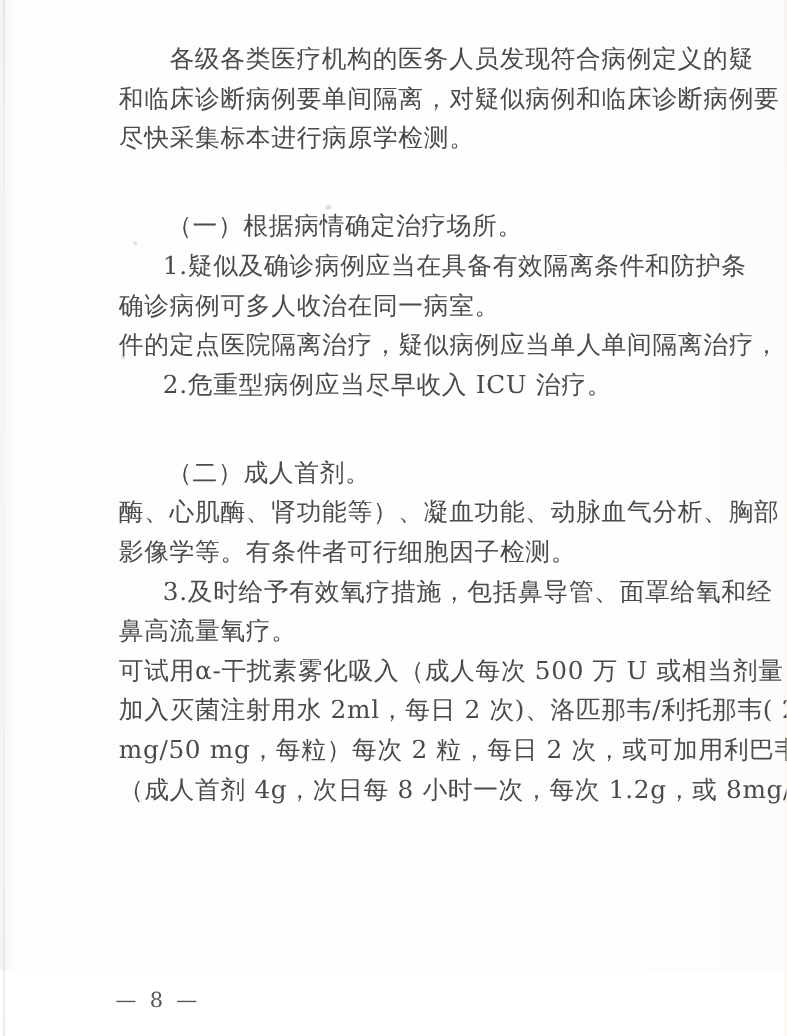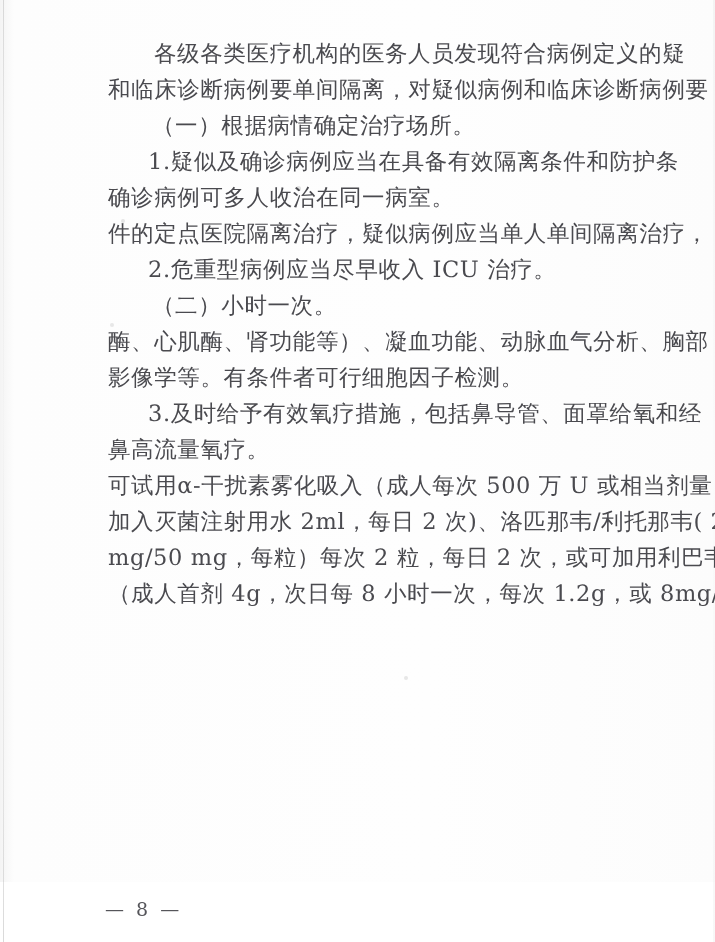--- a/index.html
+++ b/index.html
@@ -97,20 +97,21 @@
   }
 
   .subhead {
     font-family: Liberation Sans, sans-serif;
     font-size: 22.5px;
     line-height: 36px;
     color: #4a4a4f;
     letter-spacing: 0.6px;
     text-indent: 44px;
     white-space: pre;
+    margin-top: 44px;
   }
 
   .footer {
     position: absolute;
     left: 0;
     top: 898px;
     width: 715px;
     text-align: left;
     padding-left: 105px;
     box-sizing: border-box;
@@ -134,36 +135,37 @@
   <div class="smudge" style="left:296px; top:186px; width:5px; height:5px; background:rgba(170,170,170,0.35);"></div>
   <div class="smudge" style="left:121px; top:219px; width:4px; height:4px; background:rgba(175,175,175,0.30);"></div>
   <div class="smudge" style="left:110px; top:323px; width:4px; height:4px; background:rgba(175,175,175,0.28);"></div>
   <div class="smudge" style="left:404px; top:676px; width:4px; height:4px; background:rgba(180,180,180,0.30);"></div>
 
   <div class="content">
 
     <div>
       <div class="line indent">各级各类医疗机构的医务人员发现符合病例定义的疑</div>
       <div class="line">和临床诊断病例要单间隔离，对疑似病例和临床诊断病例要</div>
+      <div class="line">尽快采集标本进行病原学检测。</div>
     </div>
 
 
     <div class="subhead">（一）根据病情确定治疗场所。</div>
 
     <div>
       <div class="line indent-sm">1.疑似及确诊病例应当在具备有效隔离条件和防护条</div>
       <div class="line">确诊病例可多人收治在同一病室。</div>
       <div class="line">件的定点医院隔离治疗，疑似病例应当单人单间隔离治疗，</div>
     </div>
 
     <div>
       <div class="line indent-sm">2.危重型病例应当尽早收入 ICU 治疗。</div>
     </div>
 
-    <div class="subhead">（二）小时一次。</div>
+    <div class="subhead">（二）成人首剂。</div>
 
 
     <div>
       <div class="line">酶、心肌酶、肾功能等）、凝血功能、动脉血气分析、胸部</div>
       <div class="line">影像学等。有条件者可行细胞因子检测。</div>
     </div>
 
     <div>
       <div class="line indent-sm">3.及时给予有效氧疗措施，包括鼻导管、面罩给氧和经</div>
       <div class="line">鼻高流量氧疗。</div>

